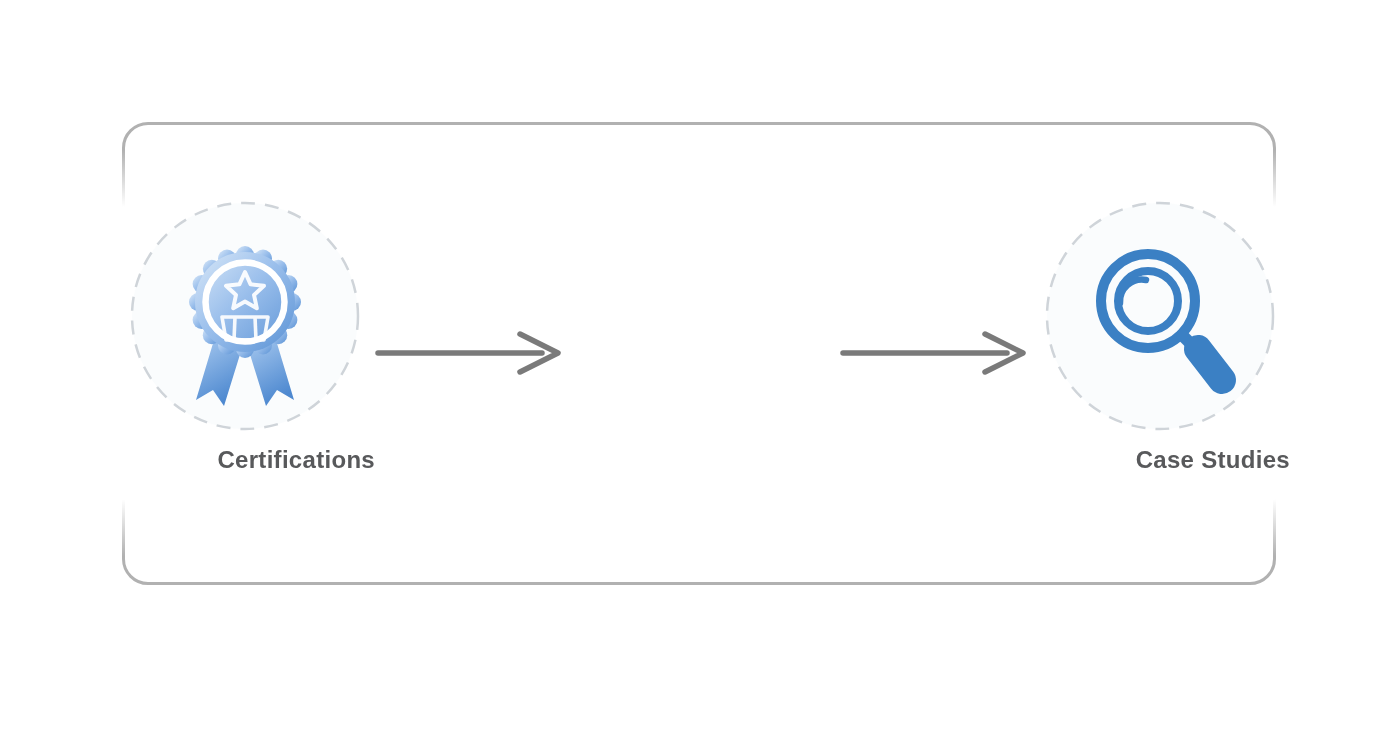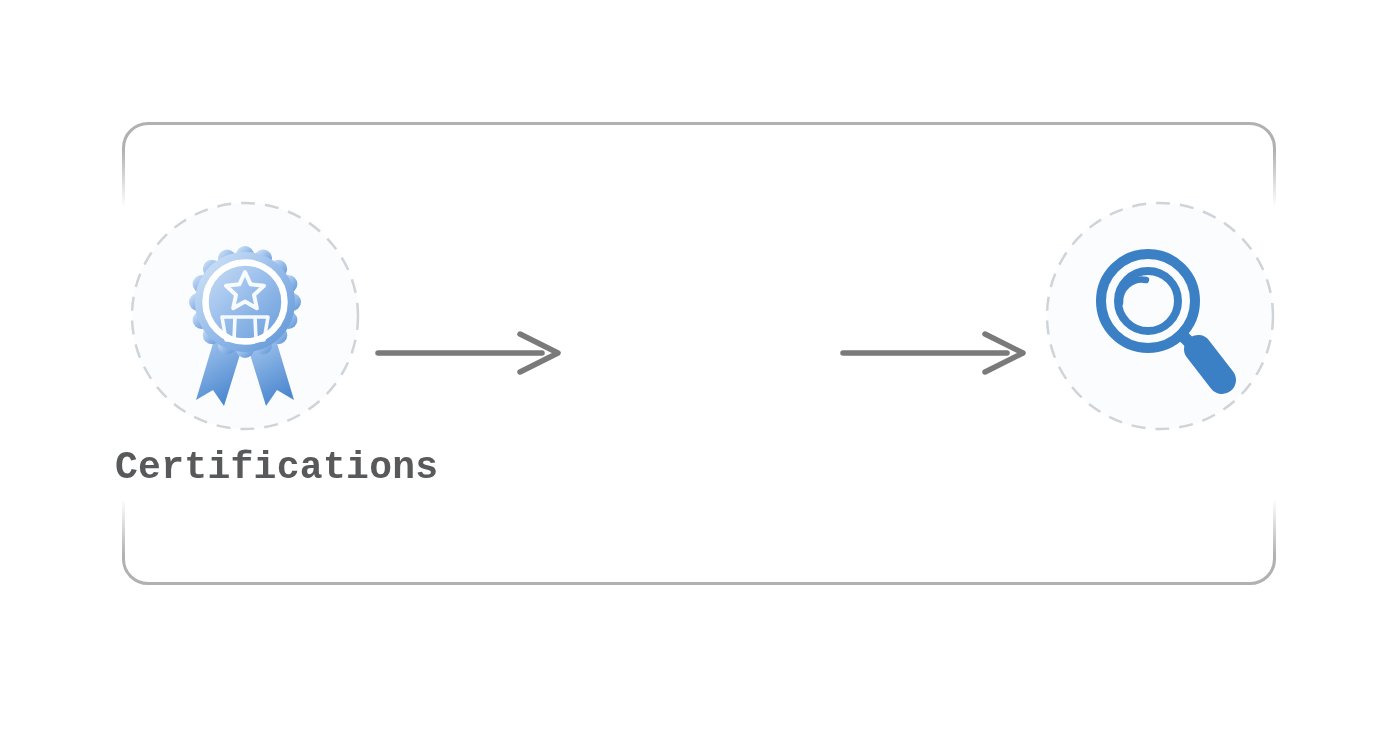--- a/index.html
+++ b/index.html
@@ -13,22 +13,22 @@
   .fade-right{left:1258px;}
   .step{position:absolute;top:196px;width:260px;height:310px;z-index:3;}
   .step-1{left:115px;}
   .step-2{left:570px;}
   .step-3{left:1030px;}
   .dashed-circle{position:absolute;left:14px;top:4px;}
   .icon-svg{position:absolute;}
   .badge-icon{left:55px;top:34px;}
   .doc-icon{left:55px;top:31px;}
   .mag-icon{left:48px;top:37px;}
-  .step-label{position:absolute;top:250px;left:0;width:100%;text-align:center;
-              font-size:38px;font-weight:700;color:#58595b;letter-spacing:.3px;font-family:Liberation Mono, monospace;}
+  .step-label{position:absolute;top:250px;left:0;width:100%;text-align:right;
+              font-size:24px;font-weight:700;color:#58595b;letter-spacing:.3px;}
   .arrow{position:absolute;top:330px;z-index:3;}
   .arrow-1{left:370px;}
   .arrow-2{left:835px;}
 </style>
 </head>
 <body>
 
 <div class="canvas">
 
   <div class="frame"></div>
@@ -109,15 +109,16 @@
     </svg>
     <svg class="icon-svg mag-icon" width="170" height="170" viewBox="0 0 170 170">
       <g stroke="#3b80c4" fill="none">
         <circle cx="70" cy="68" r="47" stroke-width="10"></circle>
         <circle cx="70" cy="68" r="30" stroke-width="8"></circle>
         <path d="M42,70 A22,22 0 0 1 68,47" stroke-width="6.5" stroke-linecap="round"></path>
         <line x1="104" y1="102" x2="112" y2="110" stroke-width="12" stroke-linecap="round"></line>
         <line x1="120" y1="116" x2="144" y2="147" stroke-width="28" stroke-linecap="round"></line>
       </g>
     </svg>
+    <div class="step-label">Case Studies</div>
   </div>
 
 </div>
 
 </body></html>

